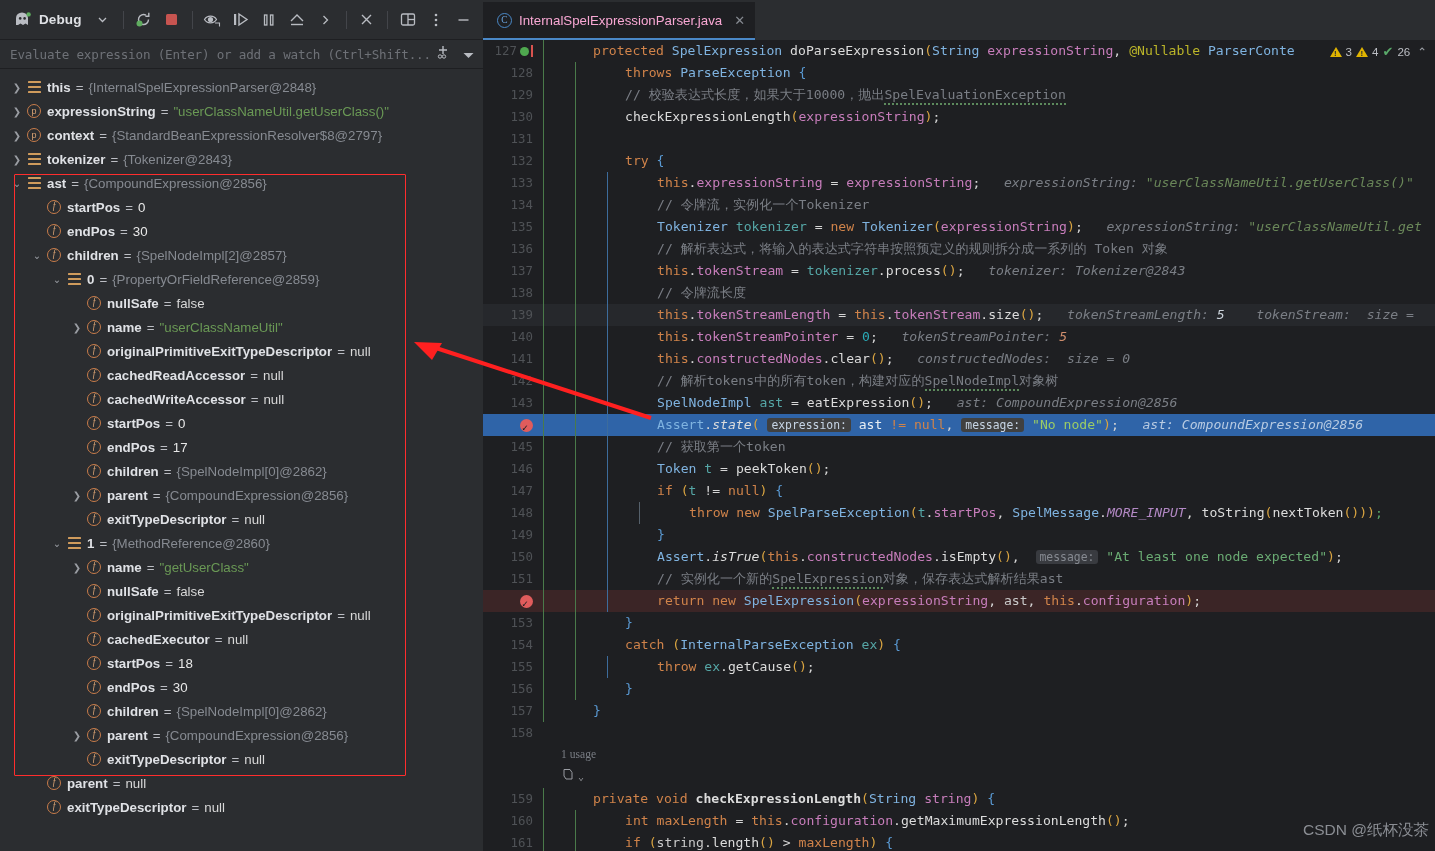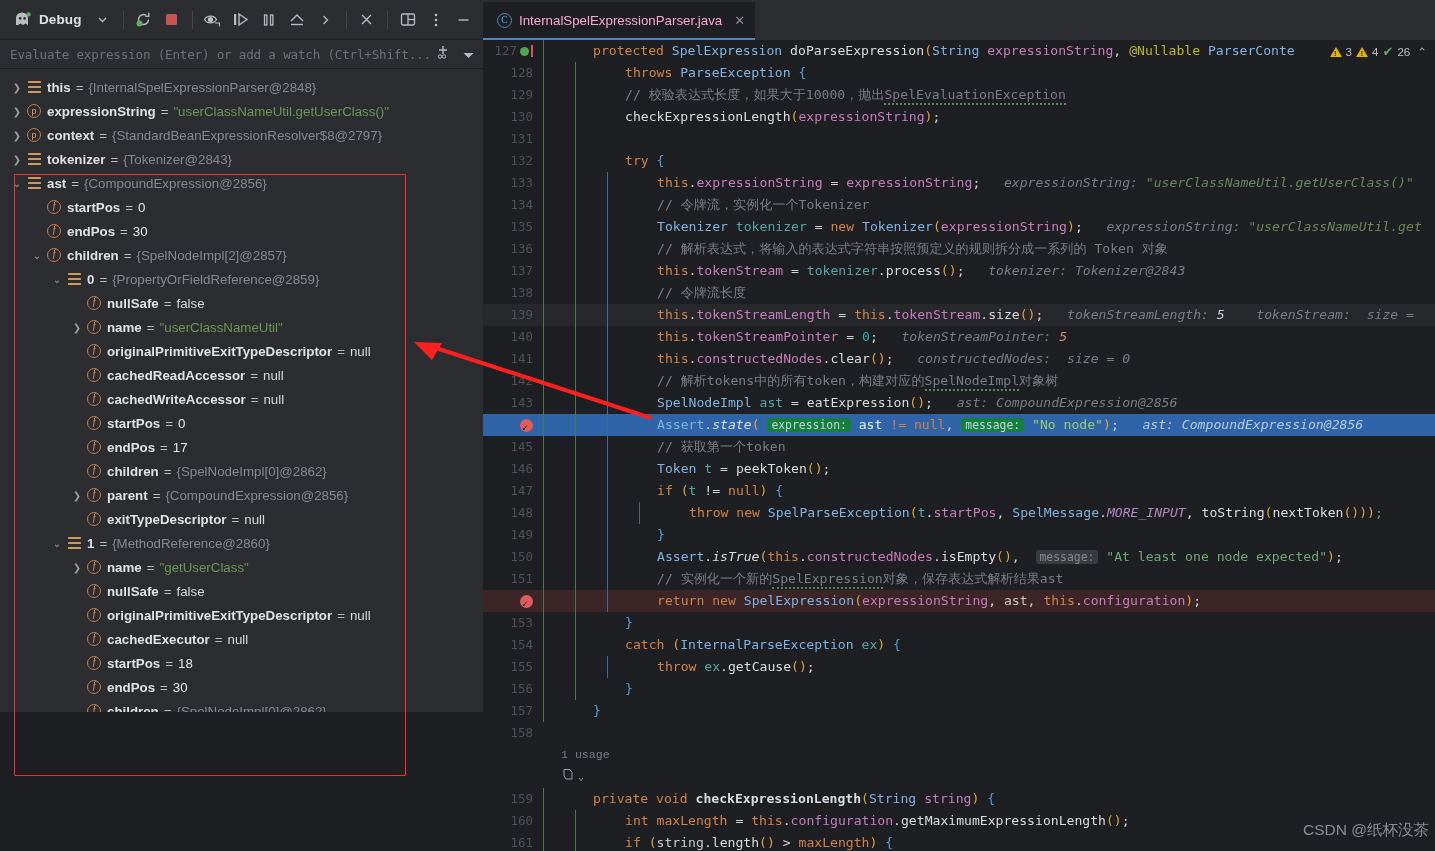--- a/index.html
+++ b/index.html
@@ -5,21 +5,21 @@
   * { box-sizing: border-box; margin: 0; padding: 0; }
   html, body {
     width: 1435px; height: 851px;
     background: #1e1f22;
     font-family: "Liberation Sans", sans-serif;
     overflow: hidden;
   }
   .app { display: flex; width: 1435px; height: 851px; position: relative; }
 
   
-  .debug-panel { width: 483px; height: 712px; background: #2b2d30; display: flex; flex-direction: column; position: relative; }
+  .debug-panel { width: 483px; height: 851px; background: #2b2d30; display: flex; flex-direction: column; position: relative; }
 
   .debug-toolbar {
     height: 40px; background: #2b2d30; display: flex; align-items: center;
     padding: 0 6px; gap: 2px; border-bottom: 1px solid #1e1f22;
   }
   .dbg-title { display: flex; align-items: center; gap: 7px; padding: 0 6px 0 8px; }
   .dbg-title-text { color: #dfe1e5; font-size: 13.5px; font-weight: bold; letter-spacing: .1px; }
   .tb-btn {
     width: 28px; height: 28px; display: flex; align-items: center; justify-content: center;
     border-radius: 4px; cursor: pointer;
@@ -122,34 +122,34 @@
   .paren { color: #d9a441; }
   .brace { color: #5a9ad4; }
   .green { color: #59a869; }
   .stat { color: #b389c5; font-style: italic; }
   .hint { color: #7a7e85; font-style: italic; }
   .hintval { color: #cf8e6d; font-style: italic; }
   .pname {
     background: #393b40; color: #868a91; border-radius: 3px;
     padding: 0px 4px; font-size: 11.4px; font-style: normal;
   }
-  .hl .pname { background: #15803d; color: #c6d4e4; }
+  .hl .pname { background: #404040; color: #c6d4e4; }
   .hl .cmt, .hl .hint { color: #b8cbe2; }
   .squiggle { border-bottom: 2px dotted #5d8a5d; padding-bottom: 1px; }
 
   .inspect-widget {
     position: absolute; right: 8px; top: 4px; display: flex; align-items: center; gap: 4px;
     font-family: "Liberation Sans", sans-serif; font-size: 11.6px; color: #bcbec4; z-index: 10;
   }
   .warn-tri { width: 0; height: 0; border-left: 6px solid transparent; border-right: 6px solid transparent; border-bottom: 10px solid #e0b400; position: relative; }
   .warn-tri::after { content: "!"; position: absolute; left: -1.5px; top: 2px; font-size: 8px; color: #2b2d30; font-weight: bold; }
   .chk { color: #59a869; font-size: 13px; }
 
   .usage-block { height: 22px; display: flex; align-items: center; }
-  .usage-txt { color: #7a7e85; font-size: 11.6px; font-family: Liberation Mono, monospace; }
+  .usage-txt { color: #7a7e85; font-size: 11.6px; font-family: Liberation Serif, serif; }
 
   .bp { width: 13px; height: 13px; border-radius: 50%; background: #e05c5c; position: relative; display: inline-block; }
   .bp::after {
     content: "✓"; position: absolute; left: 2px; top: -2px; font-size: 10px; color: #1e1f22; font-weight: bold;
   }
   .bp-green { width: 9px; height: 9px; border-radius: 50%; background: #4fa84f; display: inline-block; }
   .bar-red { width: 2px; height: 12px; background: #d9534f; display: inline-block; }
 
   .watermark {
     position: absolute; right: 6px; bottom: 10px; color: #8b8e94;

